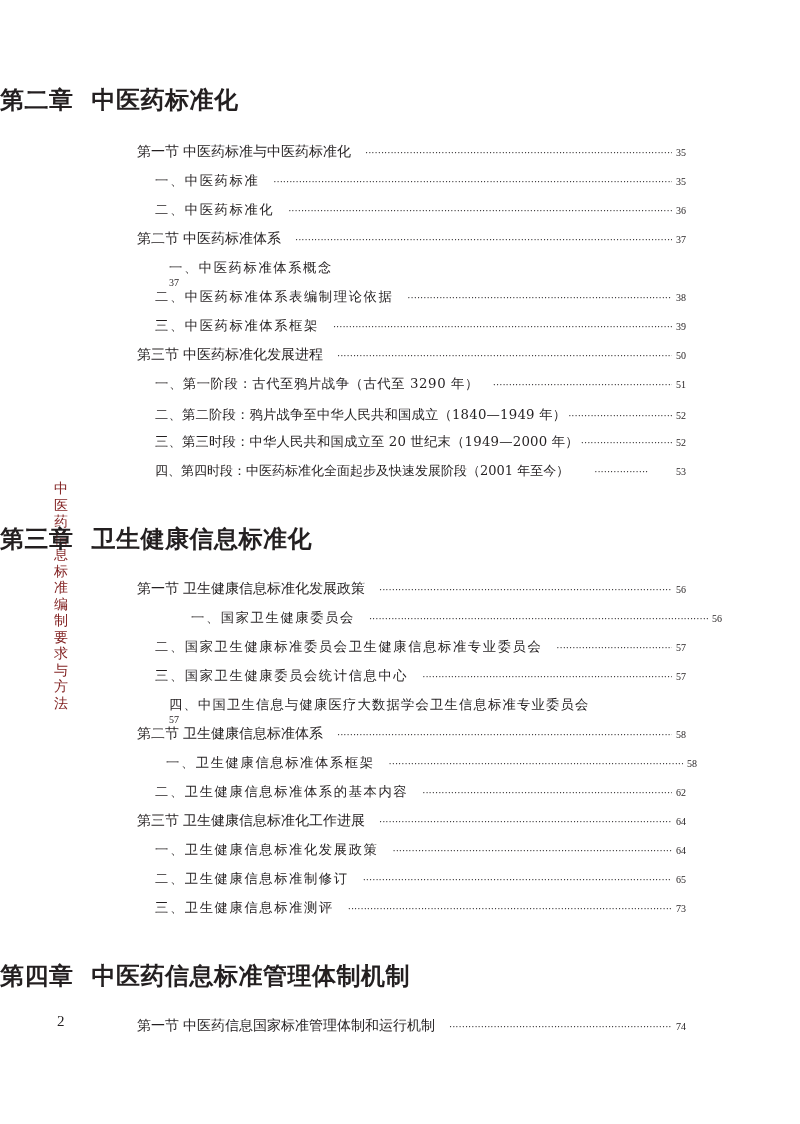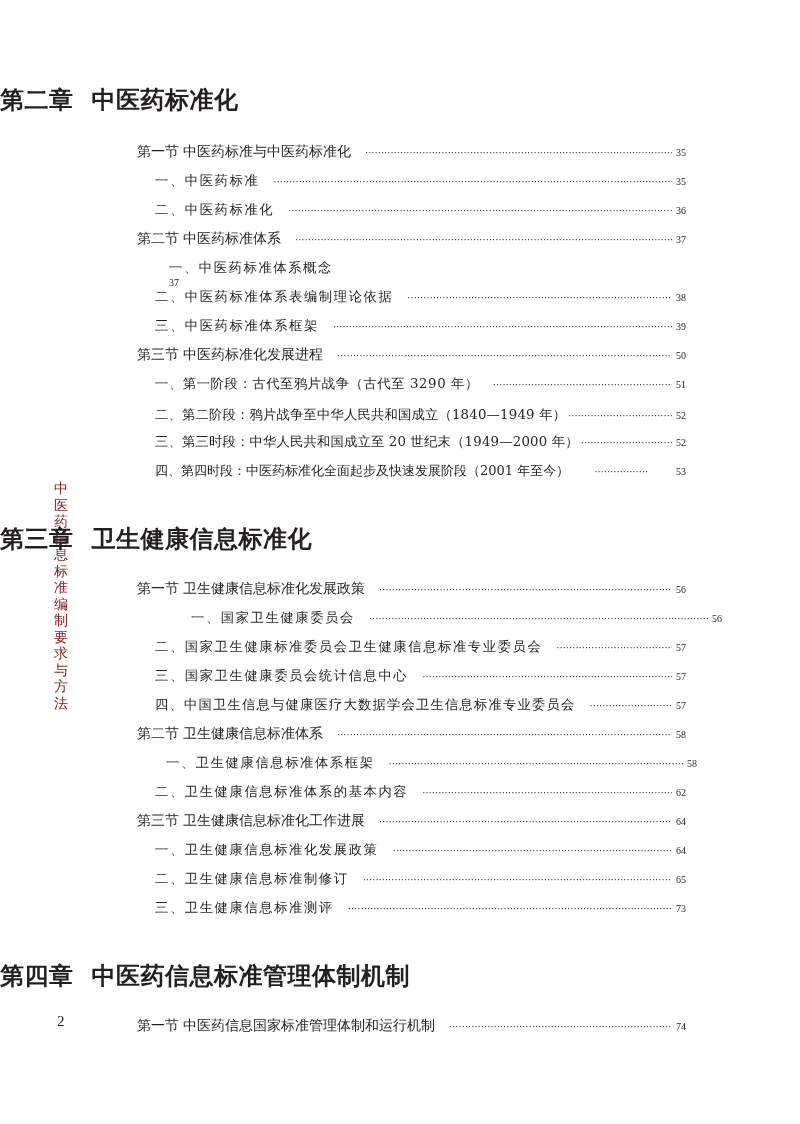--- a/index.html
+++ b/index.html
@@ -121,21 +121,21 @@
   <div class="entry sub" style="top:638px;">
     <span class="title">二、国家卫生健康标准委员会卫生健康信息标准专业委员会</span>
     <span class="leader"></span>
     <span class="pg">57</span>
   </div>
   <div class="entry sub" style="top:667px;">
     <span class="title">三、国家卫生健康委员会统计信息中心</span>
     <span class="leader"></span>
     <span class="pg">57</span>
   </div>
-  <div class="entry sub" style="top:696px; letter-spacing:1.2px;">
+  <div class="entry sub" style="top:696px; letter-spacing:1.2px;flex-direction:column;">
     <span class="title">四、中国卫生信息与健康医疗大数据学会卫生信息标准专业委员会</span>
     <span class="leader"></span>
     <span class="pg">57</span>
   </div>
   <div class="entry" style="top:725px;">
     <span class="sec">第二节</span>
     <span class="title">卫生健康信息标准体系</span>
     <span class="leader"></span>
     <span class="pg">58</span>
   </div>

